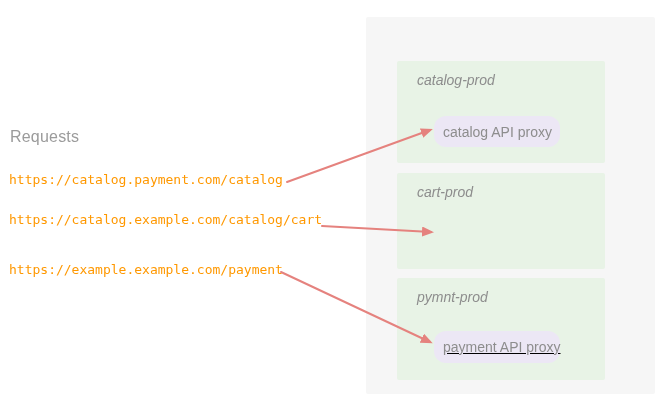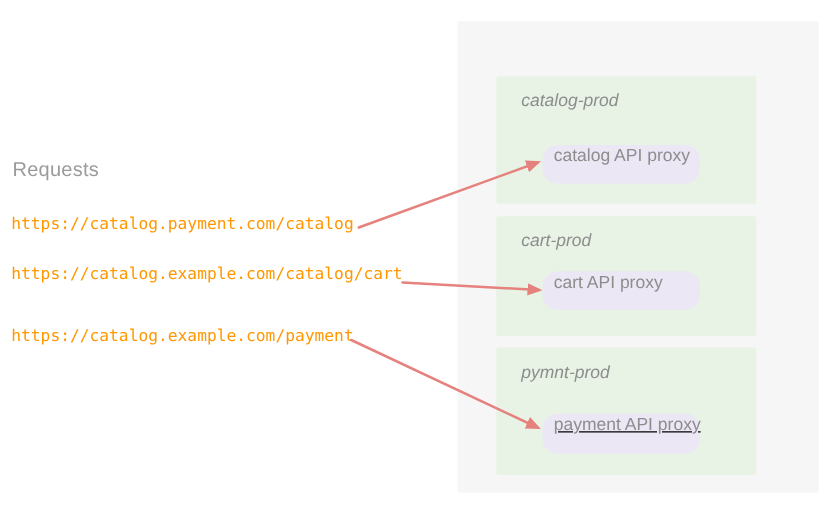--- a/index.html
+++ b/index.html
@@ -73,20 +73,21 @@
   }
 
   .proxy {
     position: absolute;
     left: 37px;
     width: 126px;
     height: 31px;
     background: var(--proxy-bg, #ece7f5);
     border-radius: 12px;
     display: flex;
+    align-items: center;
     padding-left: 9px;
     box-sizing: border-box;
   }
   .proxy-1 { top: 55px; }
   .proxy-2 { top: 44px; }
   .proxy-3 { top: 53px; height: 32px; text-decoration: underline; }
 
   .proxy-label {
     font-size: 14px;
     color: var(--label-text, #8d8d8d);
@@ -110,36 +111,33 @@
 <body>
 
 <div class="canvas">
 
   <div class="requests-heading">Requests</div>
 
   <div class="url url-1">https://catalog.payment.com/catalog</div>
 
   <div class="url url-2">https://catalog.example.com/catalog/cart</div>
 
-  <div class="url url-3">https://catalog.example.com/payment</div>
+  <div class="url url-3">https://example.example.com/payment</div>
 
   <div class="group">
 
     <div class="env env-1">
       <div class="env-label">catalog-prod</div>
       <div class="proxy proxy-1">
         <span class="proxy-label">catalog API proxy</span>
       </div>
     </div>
 
     <div class="env env-2">
       <div class="env-label">cart-prod</div>
-      <div class="proxy proxy-2">
-        <span class="proxy-label">cart API proxy</span>
-      </div>
     </div>
 
     <div class="env env-3">
       <div class="env-label">pymnt-prod</div>
       <div class="proxy proxy-3">
         <span class="proxy-label">payment API proxy</span>
       </div>
     </div>
   </div>
 

